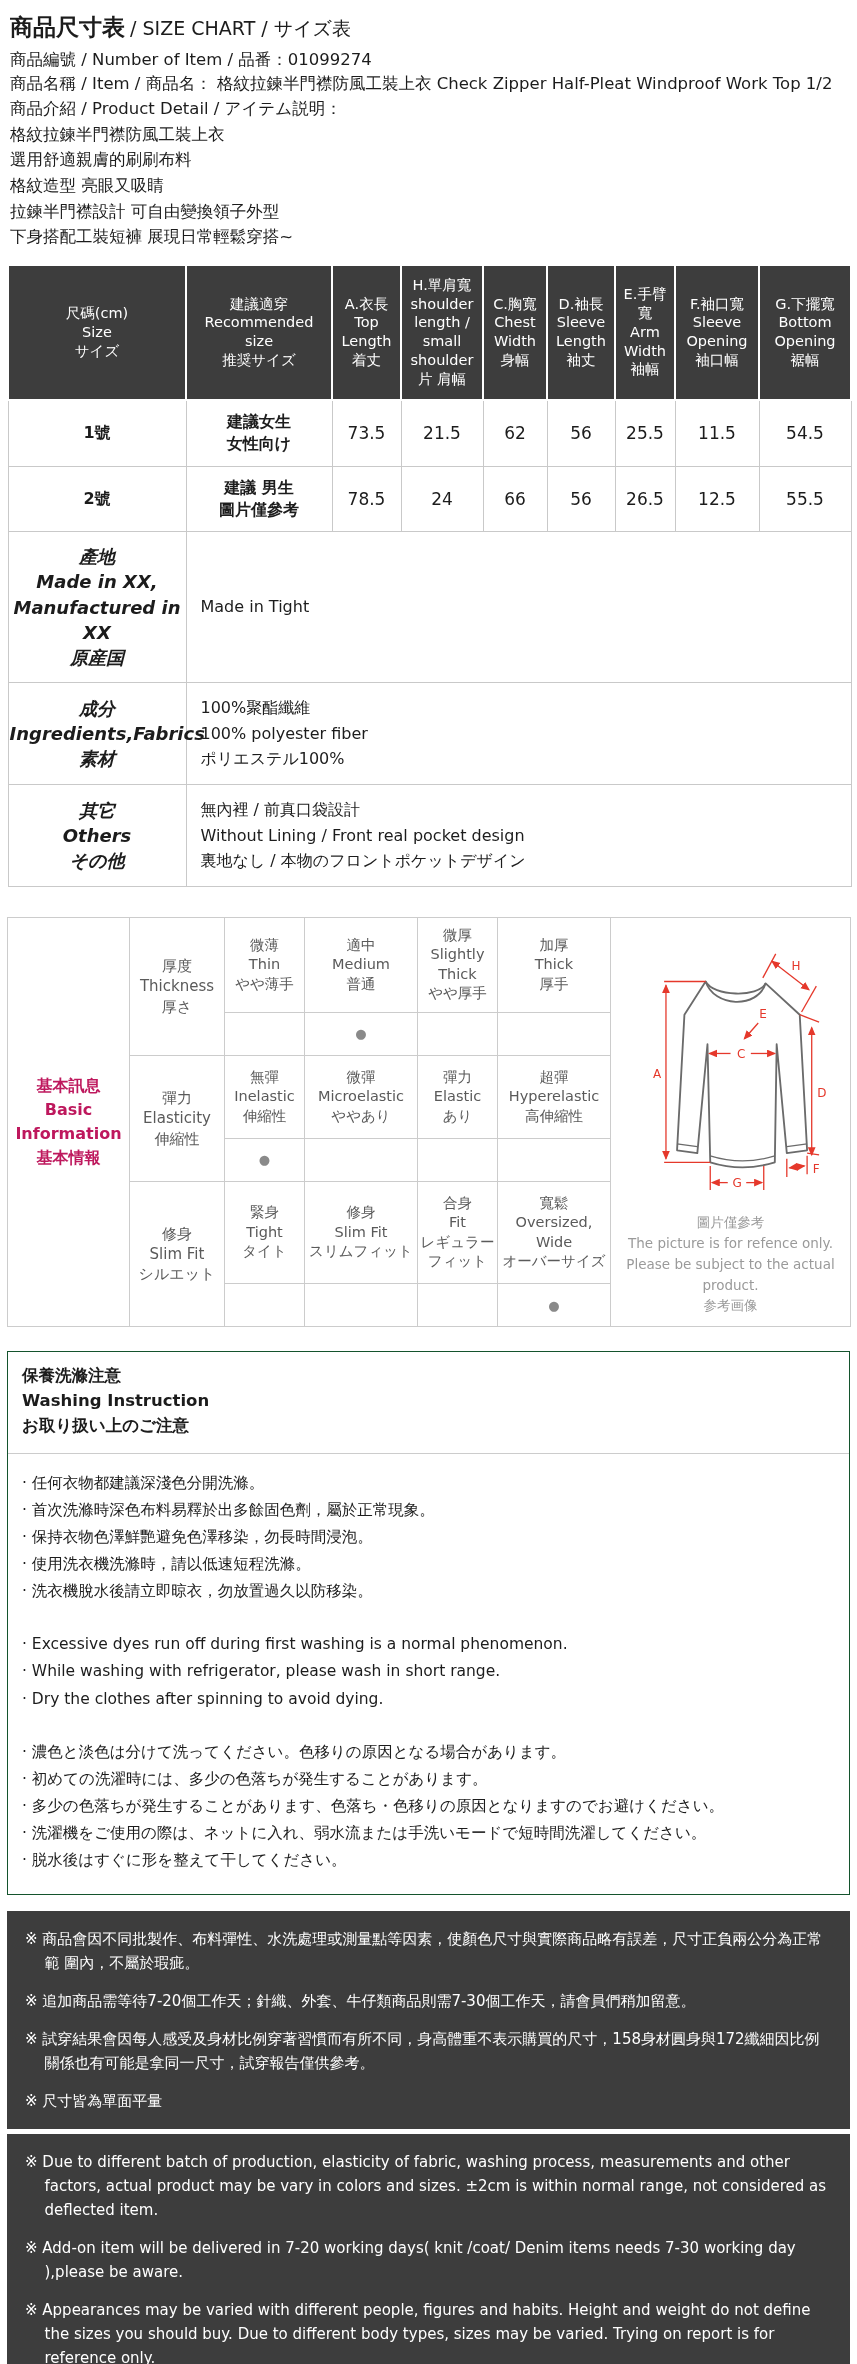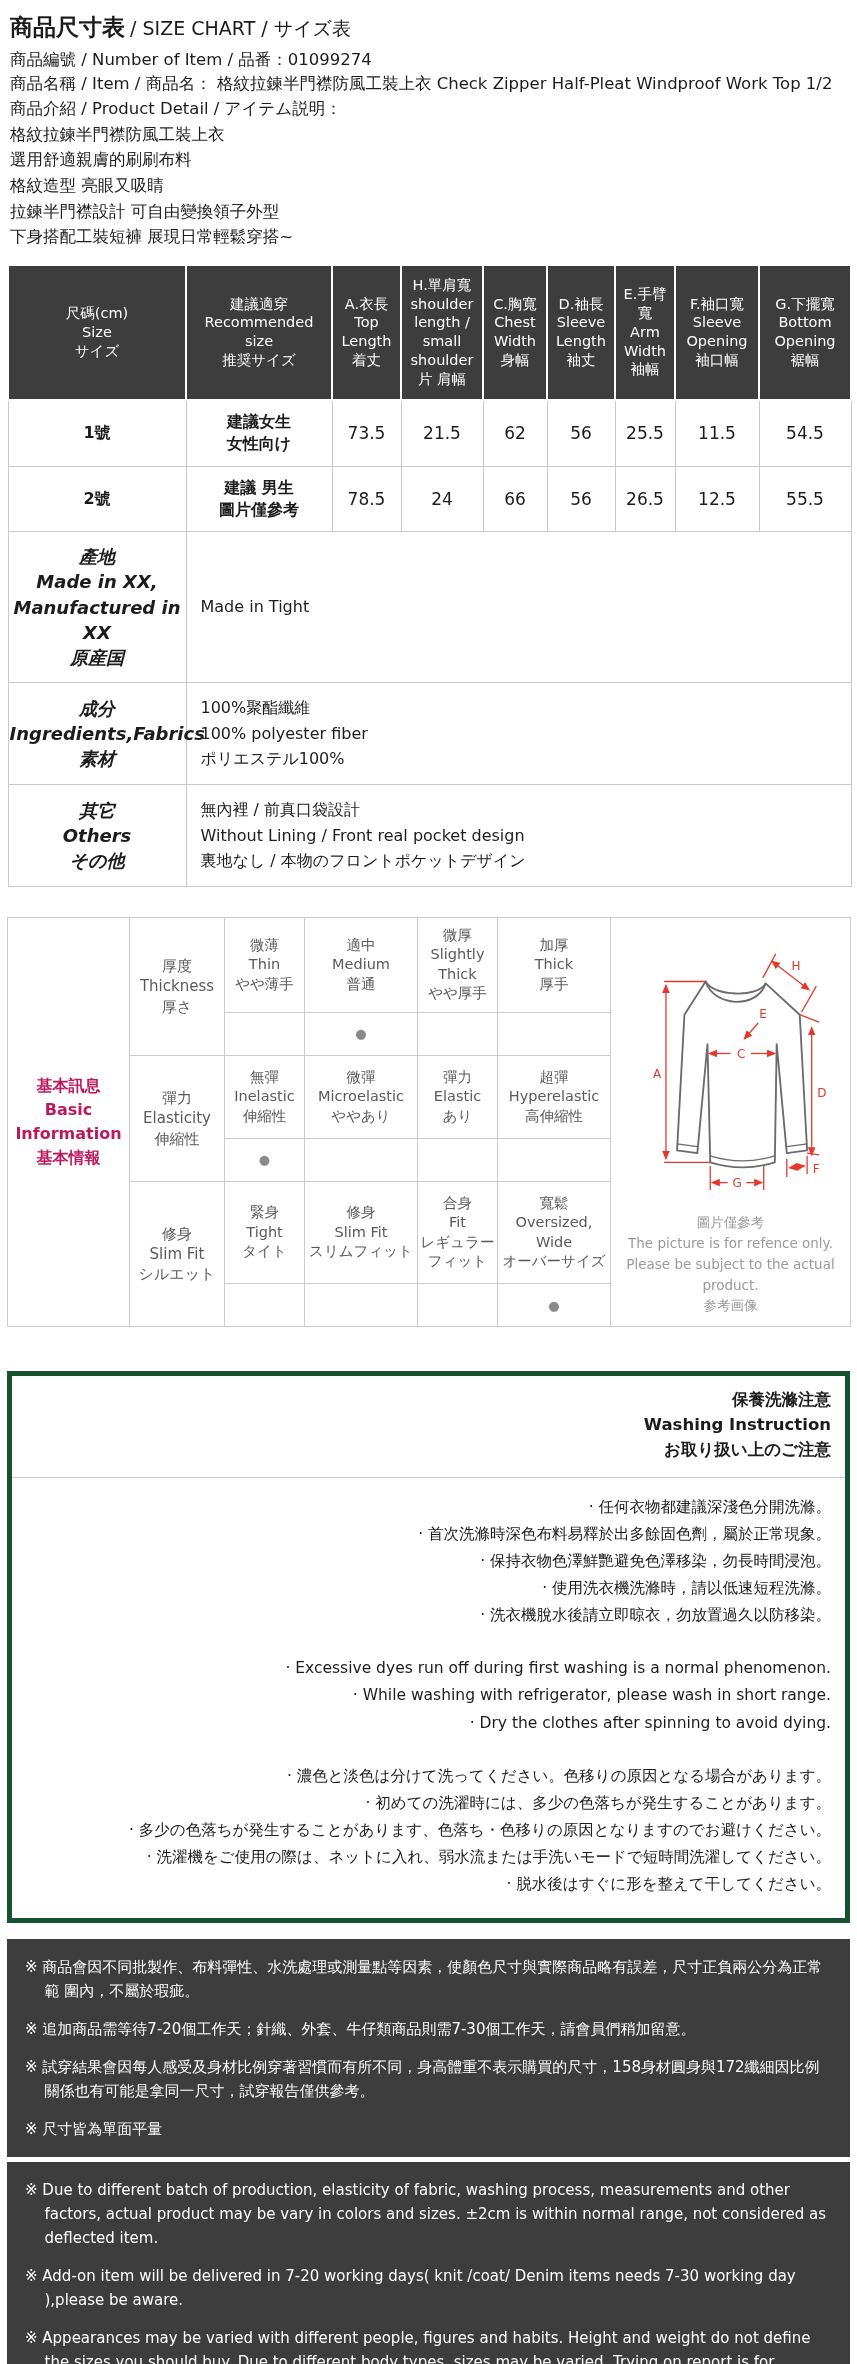--- a/index.html
+++ b/index.html
@@ -31,21 +31,21 @@
   table.basic-table{width:100%;border-collapse:collapse;table-layout:fixed;margin-top:30px;color:#5a5a5a;}
   .basic-table td{border:1px solid #ccc;text-align:center;vertical-align:middle;
     font-size:14.5px;line-height:1.35;padding:8px 2px;}
   .basic-table td.bi-head{color:#be185d;font-weight:bold;font-size:16px;line-height:1.5;}
   .basic-table td.bi-cat{font-size:15px;}
   .basic-table tr.dot-row td{height:38px;color:#8a8a8a;font-size:13px;padding:2px;}
   .basic-table td.bi-img{vertical-align:top;padding:14px 6px 10px;}
   .img-note{margin-top:14px;color:#9a9a9a;font-size:13.5px;line-height:1.55;}
 
   
-  .wash-box{margin:44px 7px 0;border:5px solid #14532d;text-align:right;}
+  .wash-box{margin:24px 7px 0;border:1px solid #14532d;}
   .wash-head{padding:12px 14px 14px;border-bottom:1px solid #ccc;}
   .wash-head div{font-weight:bold;font-size:16.5px;line-height:1.5;}
   .wash-body{padding:16px 14px 20px;font-size:15.5px;line-height:1.75;}
   .wash-group{margin-bottom:26px;}
   .wash-group:last-child{margin-bottom:0;}
   .wash-body div{white-space:normal;}
 
   
   .dark-block{margin:16px 7px 0;background:#3d3d3d;color:#fff;padding:16px 18px;
     font-size:15px;line-height:1.6;}

